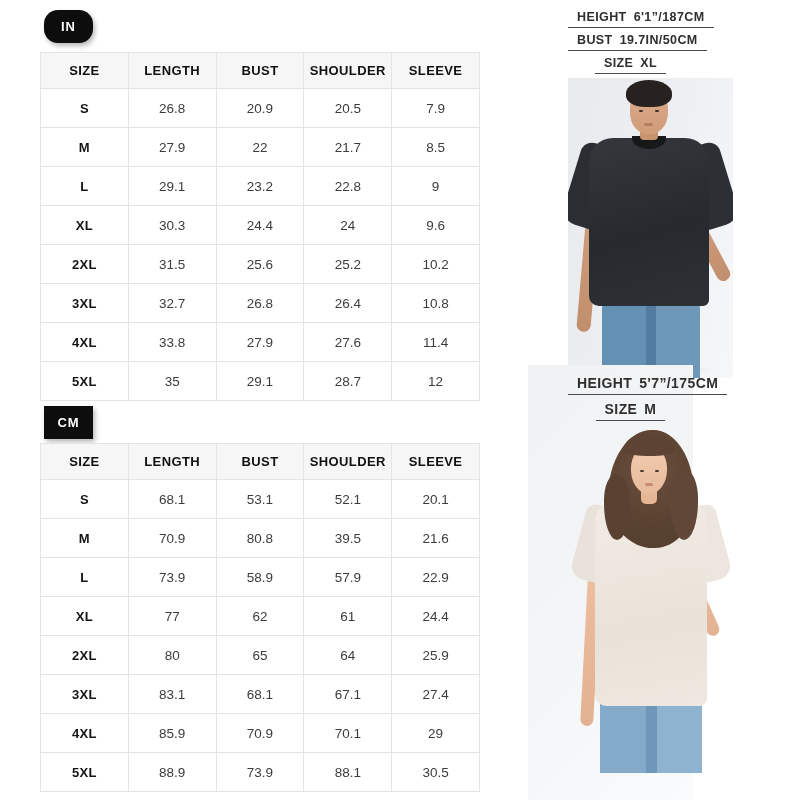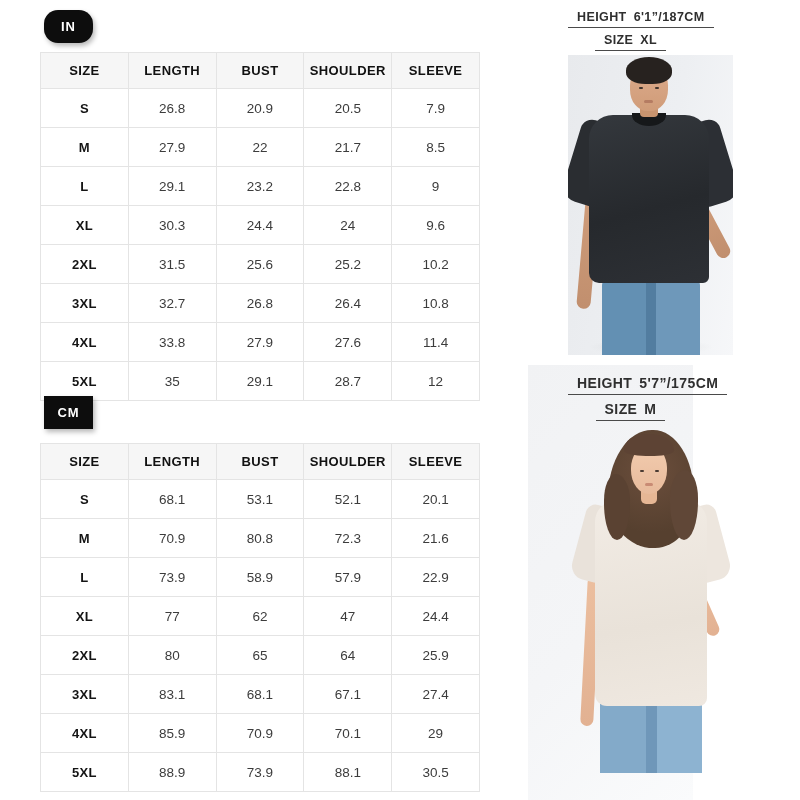--- a/index.html
+++ b/index.html
@@ -12,21 +12,21 @@
 
   
   .unit-badge {
     position:absolute; width:49px; height:33px;
     background:var(--badge_bg,#0d0d0d); color:var(--badge_text,#fff);
     display:flex; align-items:center; justify-content:center;
     font-size:13px; font-weight:700; letter-spacing:1px;
     box-shadow:2px 3px 5px rgba(0,0,0,.28);
   }
   #badge-in { left:44px; top:10px;border-radius:14px; }
-  #badge-cm { left:44px; top:396px; }
+  #badge-cm { left:44px; top:406px; }
 
   
   table.size-table {
     position:absolute; left:40px; width:440px;
     border-collapse:collapse; table-layout:fixed;
   }
   #table-in { top:52px; }
   #table-cm { top:443px; }
   .size-table th, .size-table td {
     border:1px solid var(--table_border,#e4e4e4);
@@ -222,35 +222,35 @@
         <td class="size">S</td>
         <td>68.1</td>
         <td>53.1</td>
         <td>52.1</td>
         <td>20.1</td>
       </tr>
       <tr>
         <td class="size">M</td>
         <td>70.9</td>
         <td>80.8</td>
-        <td>72.3</td>
+        <td>39.5</td>
         <td>21.6</td>
       </tr>
       <tr>
         <td class="size">L</td>
         <td>73.9</td>
         <td>58.9</td>
         <td>57.9</td>
         <td>22.9</td>
       </tr>
       <tr>
         <td class="size">XL</td>
         <td>77</td>
         <td>62</td>
-        <td>47</td>
+        <td>61</td>
         <td>24.4</td>
       </tr>
       <tr>
         <td class="size">2XL</td>
         <td>80</td>
         <td>65</td>
         <td>64</td>
         <td>25.9</td>
       </tr>
       <tr>
@@ -274,20 +274,23 @@
         <td>88.1</td>
         <td>30.5</td>
       </tr>
     </tbody>
   </table>
 
 <div id="model-male" class="model-section">
   <div class="spec-block">
     <div class="spec-line">
       <span class="spec-inner"><span class="spec-label">HEIGHT</span><span class="spec-value">6'1”/187CM</span></span>
+    </div>
+    <div class="spec-line">
+      <span class="spec-inner"><span class="spec-label">BUST</span><span class="spec-value">19.7IN/50CM</span></span>
     </div>
     <div class="spec-line">
       <span class="spec-inner"><span class="spec-label">SIZE</span><span class="spec-value">XL</span></span>
     </div>
   </div>
   <div class="photo male-ph">
     <div class="m-shadow"></div>
     <div class="m-jeans"></div>
     <div class="m-arm-l"></div>
     <div class="m-arm-r"></div>

